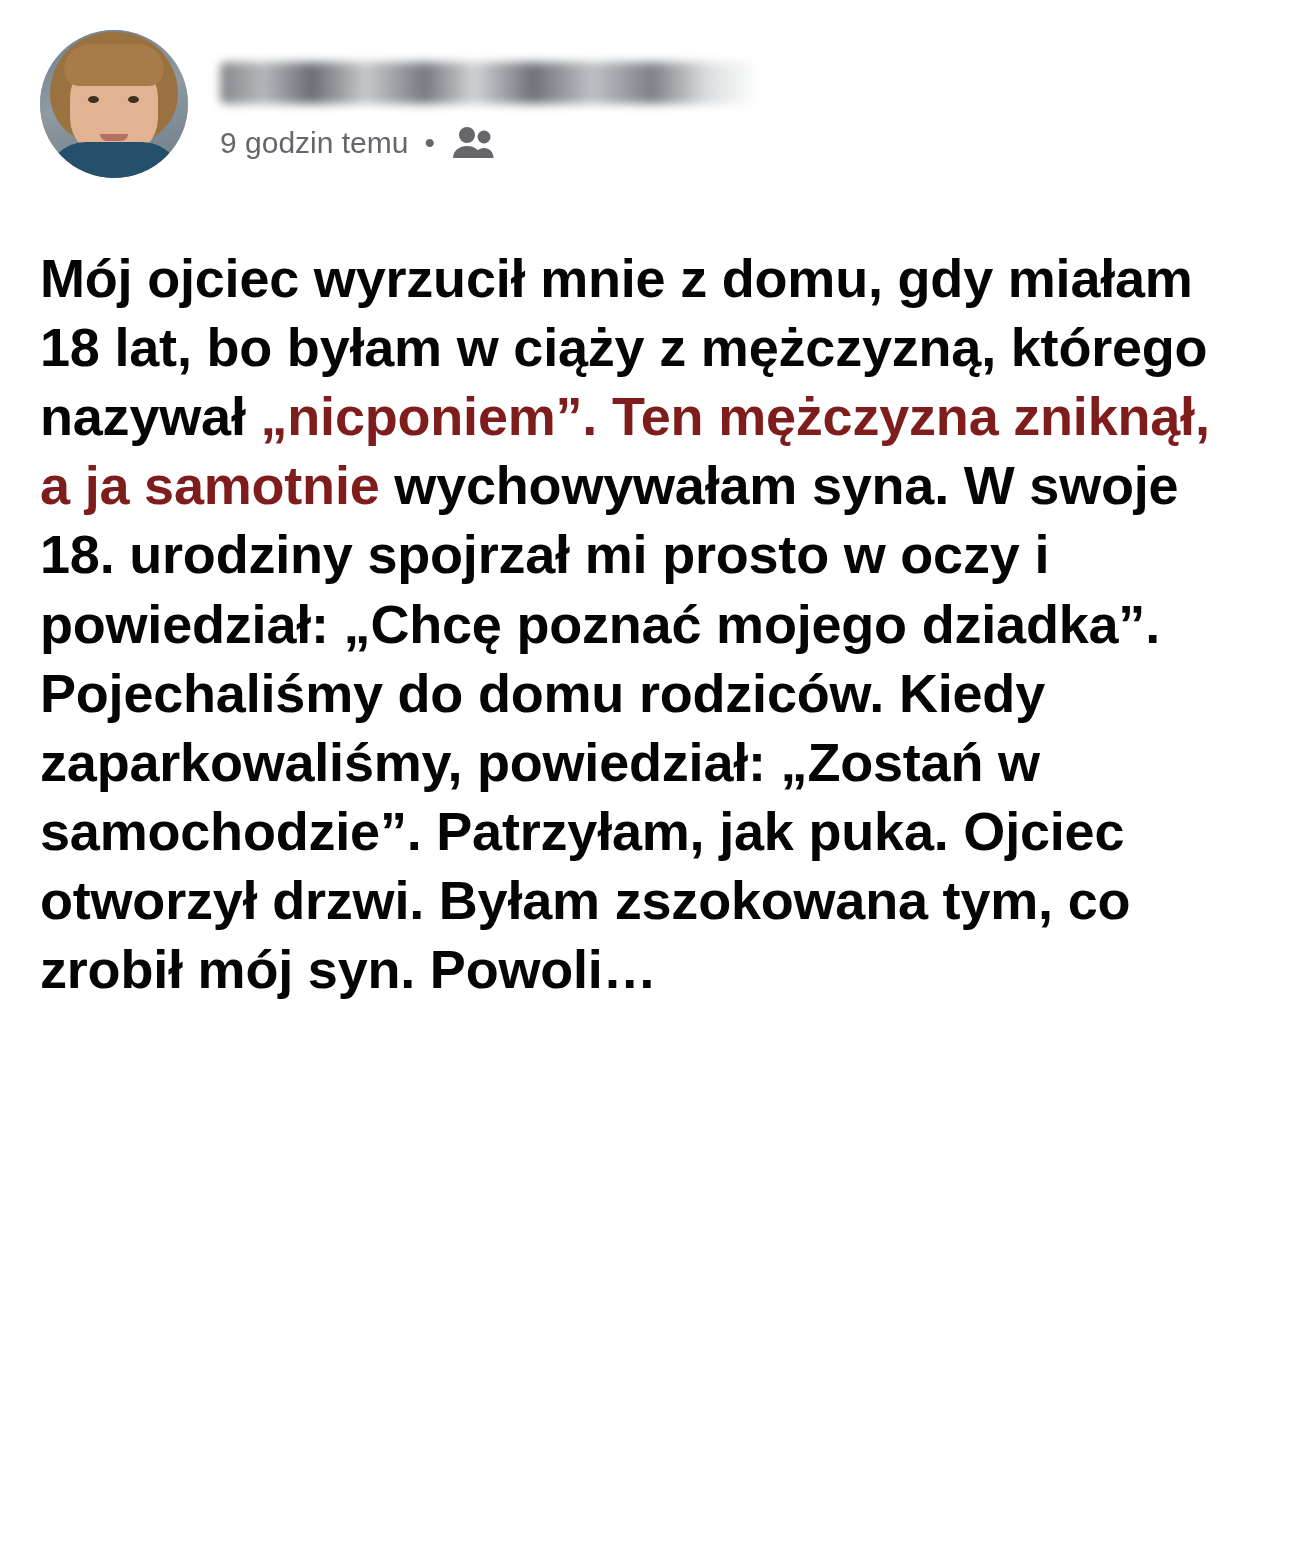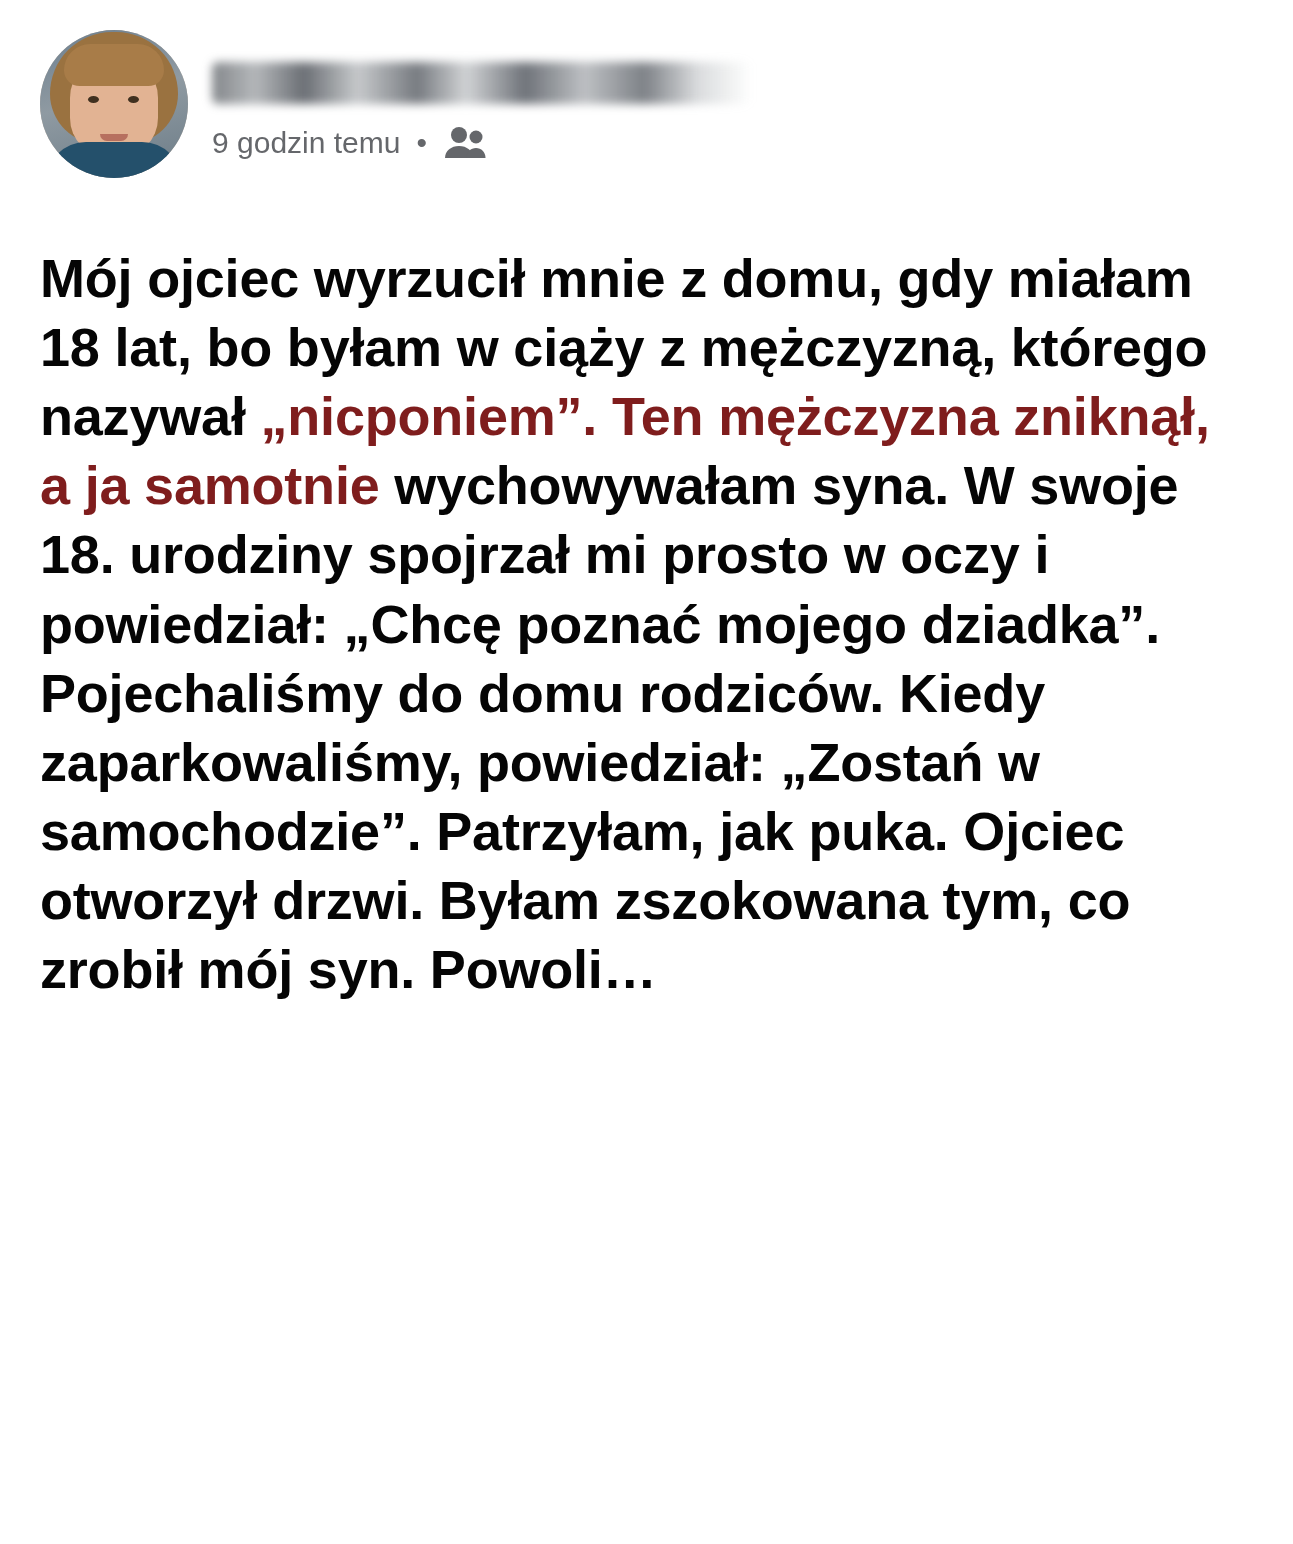--- a/index.html
+++ b/index.html
@@ -20,21 +20,21 @@
     height: 1544px;
     box-sizing: border-box;
     padding: 18px 40px 0 40px;
     background: #ffffff;
   }
 
   
   .post-header {
     display: flex;
     align-items: flex-start;
-    gap: 24px;
+    gap: 32px;
     height: 200px;
   }
 
   .avatar {
     width: 148px;
     height: 148px;
     min-width: 148px;
     border-radius: 50%;
     margin-top: 12px;
     overflow: hidden;

